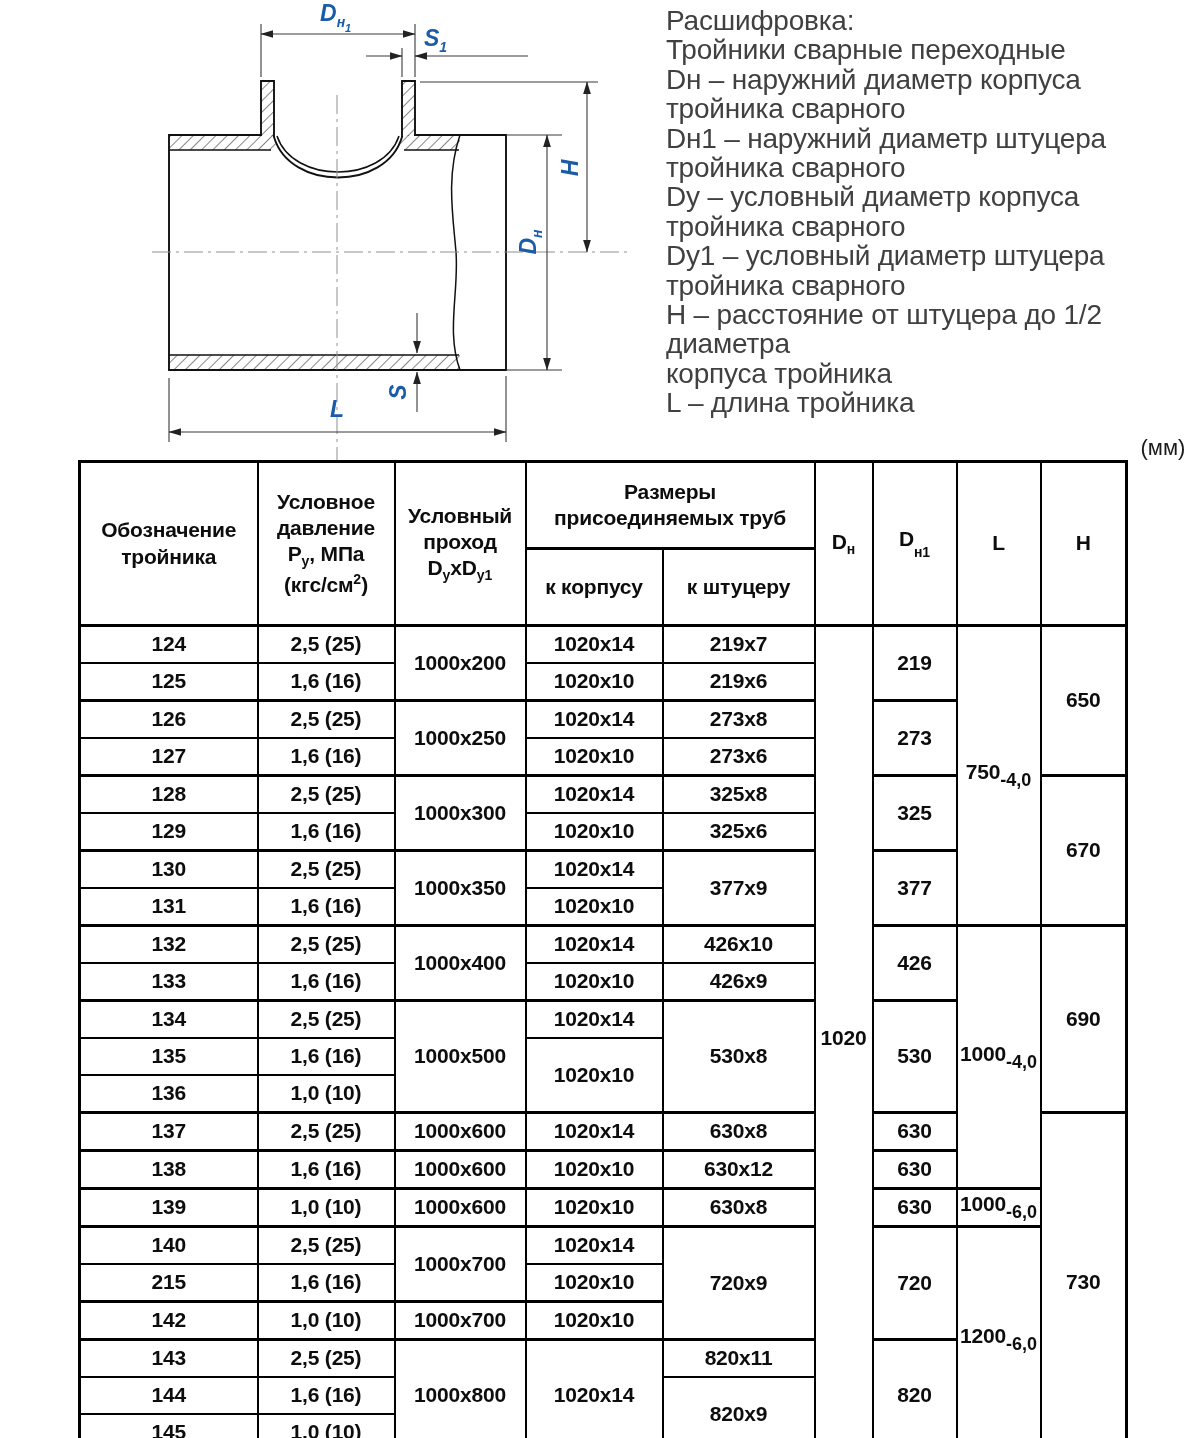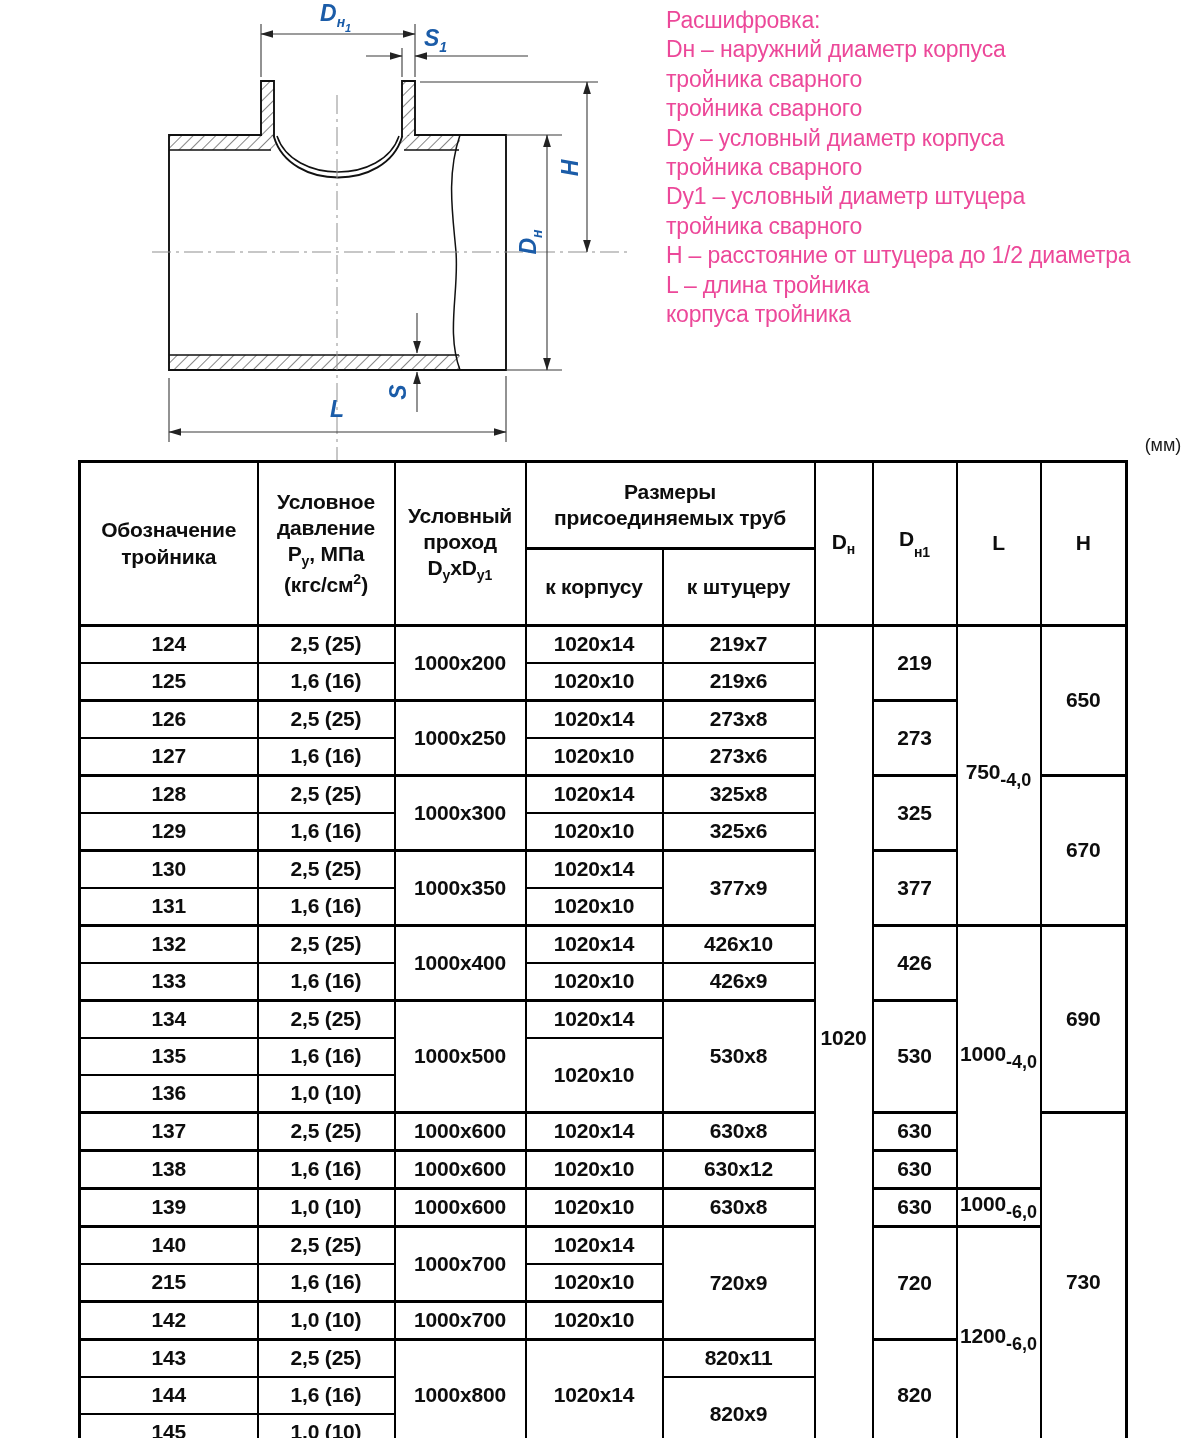--- a/index.html
+++ b/index.html
@@ -7,24 +7,24 @@
 
   
   .draw{position:absolute;left:0;top:0}
   .ln{stroke:#111;stroke-width:1.9;fill:none;stroke-linecap:square}
   .ln2{stroke:#111;stroke-width:1.5;fill:none}
   .cl{stroke:#8f8f8f;stroke-width:1;fill:none;stroke-dasharray:19 5 3 5}
   .dim{stroke:#3a3a3a;stroke-width:1.1;fill:none}
   .lbl{fill:#1b5ca8;font-style:italic;font-weight:bold;font-size:23px;font-family:"Liberation Sans",sans-serif}
 
   
-  .legend{position:absolute;left:666px;top:6px;width:534px;font-size:23px;line-height:29.4px;letter-spacing:-.2px;color:#ec4899}
+  .legend{position:absolute;left:666px;top:6px;width:534px;font-size:28px;line-height:29.4px;letter-spacing:-.2px;color:#404040}
 
   
-  .unit{position:absolute;left:1126px;top:435px;width:74px;text-align:center;font-size:18px;color:#1b1b1b}
+  .unit{position:absolute;left:1126px;top:435px;width:74px;text-align:center;font-size:22px;color:#1b1b1b}
 
   
   table.tbl{position:absolute;left:78px;top:460px;width:1047px;border-collapse:collapse;table-layout:fixed;border:3px solid #000}
   .tbl td,.tbl th{border:2px solid #000;text-align:center;vertical-align:middle;padding:0;font-size:21px;font-weight:600;letter-spacing:-.2px;line-height:1.24;color:#0d0d0d}
   .tbl thead tr.h1 th{height:84px}
   .tbl thead tr.h2 th{height:74px}
   .tbl tbody td{height:35px}
   .tbl thead th{border-bottom-width:3px}
   .tbl tbody tr.g td{border-top:3px solid #000}
   .sb{font-size:14px;vertical-align:-5px;letter-spacing:0}
@@ -93,30 +93,32 @@
   <text class="lbl" x="320" y="21"><tspan>D</tspan><tspan font-size="14" dy="6">н</tspan><tspan font-size="11" dy="5">1</tspan></text>
   <text class="lbl" x="424" y="46"><tspan>S</tspan><tspan font-size="14" dy="6">1</tspan></text>
   <text class="lbl" text-anchor="middle" transform="translate(578,168) rotate(-90)">H</text>
   <text class="lbl" text-anchor="middle" transform="translate(536,242) rotate(-90)"><tspan>D</tspan><tspan font-size="14" dy="6">н</tspan></text>
   <text class="lbl" text-anchor="middle" transform="translate(406,392) rotate(-90)">S</text>
   <text class="lbl" text-anchor="middle" x="337" y="417">L</text>
 </svg>
 
 <div class="legend">
   <div>Расшифровка:</div>
+  <div>Тройники сварные переходные</div>
   <div>Dн – наружний диаметр корпуса</div>
   <div>тройника сварного</div>
+  <div>Dн1 – наружний диаметр штуцера</div>
   <div>тройника сварного</div>
   <div>Dy – условный диаметр корпуса</div>
   <div>тройника сварного</div>
   <div>Dy1 – условный диаметр штуцера</div>
   <div>тройника сварного</div>
   <div>H – расстояние от штуцера до 1/2 диаметра</div>
+  <div>корпуса тройника</div>
   <div>L – длина тройника</div>
-  <div>корпуса тройника</div>
 </div>
 
 <div class="unit">(мм)</div>
 
 <table class="tbl">
   <colgroup>
     <col style="width:178px">
       <col style="width:137px">
       <col style="width:131px">
     <col style="width:137px">

